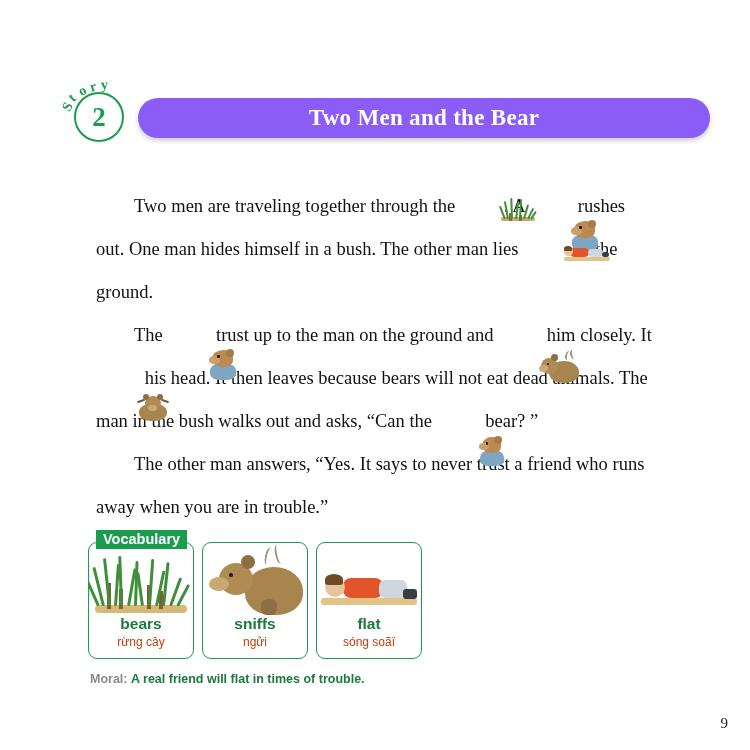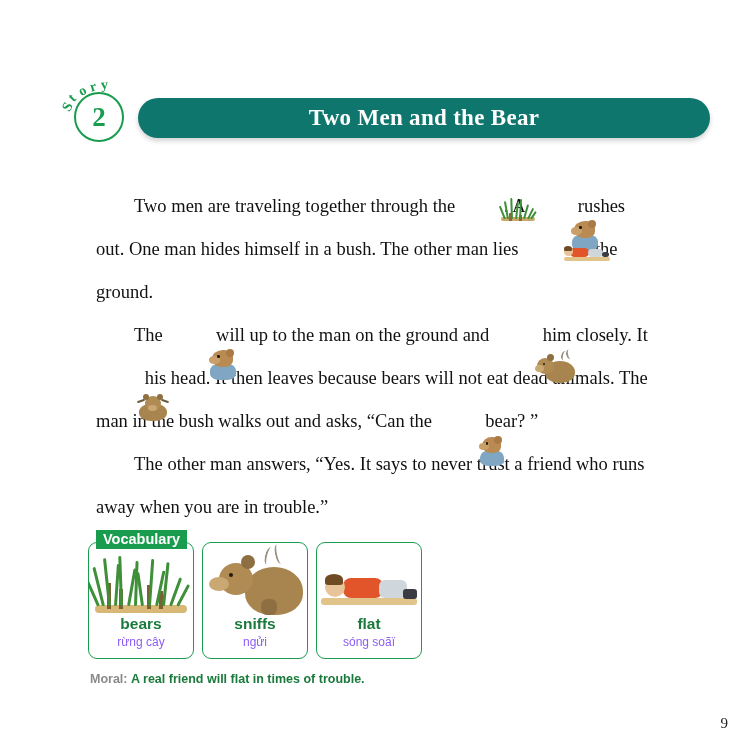--- a/index.html
+++ b/index.html
@@ -28,21 +28,21 @@
     top: 78px;
     width: 600px;
     height: 62px;
   }
   .title-bar {
     position: absolute;
     left: 78px;
     top: 20px;
     width: 572px;
     height: 40px;
-    background: #0f766e;
+    background: #8b5cf6;
     border-radius: 20px;
     box-shadow: 0 3px 5px rgba(0,0,0,0.18);
     display: flex;
     align-items: center;
     justify-content: center;
   }
   .title-bar .title-text {
     color: #ffffff;
     font-weight: bold;
     font-size: 23px;
@@ -167,21 +167,21 @@
     font-weight: bold;
     font-size: 15.5px;
     font-family: "Liberation Sans", sans-serif;
   }
   .vocab-vi {
     position: absolute;
     left: 0;
     top: 92px;
     width: 104px;
     text-align: center;
-    color: #8b5cf6;
+    color: #c2410c;
     font-size: 12px;
     font-family: "Liberation Sans", sans-serif;
   }
 
   
   .moral {
     position: absolute;
     left: 90px;
     top: 672px;
     font-family: "Liberation Sans", sans-serif;
@@ -420,21 +420,21 @@
         <span class="hair" style="left:0px;bottom:10px;width:8px;height:5px;"></span>
         <span class="shoe" style="left:38px;bottom:4px;width:7px;height:5px;"></span>
       </span></span><span> on the ground.</span></p>
 
     <p><span>The </span><span class="inline-pic"><span class="art man" style="width:30px;height:30px;">
         <span class="shirt" style="left:2px;top:13px;width:26px;height:17px;"></span>
         <span class="hood" style="left:4px;top:0px;width:21px;height:17px;"></span>
         <span class="snout" style="left:1px;top:6px;width:11px;height:8px;"></span>
         <span class="ear" style="left:18px;top:-1px;width:8px;height:8px;"></span>
         <span class="eye" style="left:9px;top:5px;width:2.5px;height:2.5px;"></span>
-      </span></span><span> will up to the man on the ground and </span><span class="inline-pic" style="vertical-align:-10px;"><span class="art bear" style="width:42px;height:32px;">
+      </span></span><span> trust up to the man on the ground and </span><span class="inline-pic" style="vertical-align:-10px;"><span class="art bear" style="width:42px;height:32px;">
         <span class="body" style="left:10px;top:10px;width:30px;height:22px;"></span>
         <span class="head" style="left:2px;top:7px;width:17px;height:16px;"></span>
         <span class="snout" style="left:0px;top:14px;width:9px;height:7px;"></span>
         <span class="ear" style="left:12px;top:3px;width:7px;height:7px;"></span>
         <span class="eye" style="left:8px;top:12px;width:2px;height:2px;"></span>
         <span class="wisp" style="left:26px;top:0px;transform:rotate(12deg);"></span>
         <span class="wisp" style="left:31px;top:-2px;transform:rotate(-10deg);"></span>
       </span></span><span> him closely. It </span><span class="inline-pic" style="vertical-align:-9px;"><span class="art bear" style="width:32px;height:28px;">
         <span class="body" style="left:2px;top:10px;width:28px;height:18px;"></span>
         <span class="head" style="left:8px;top:3px;width:16px;height:15px;"></span>

